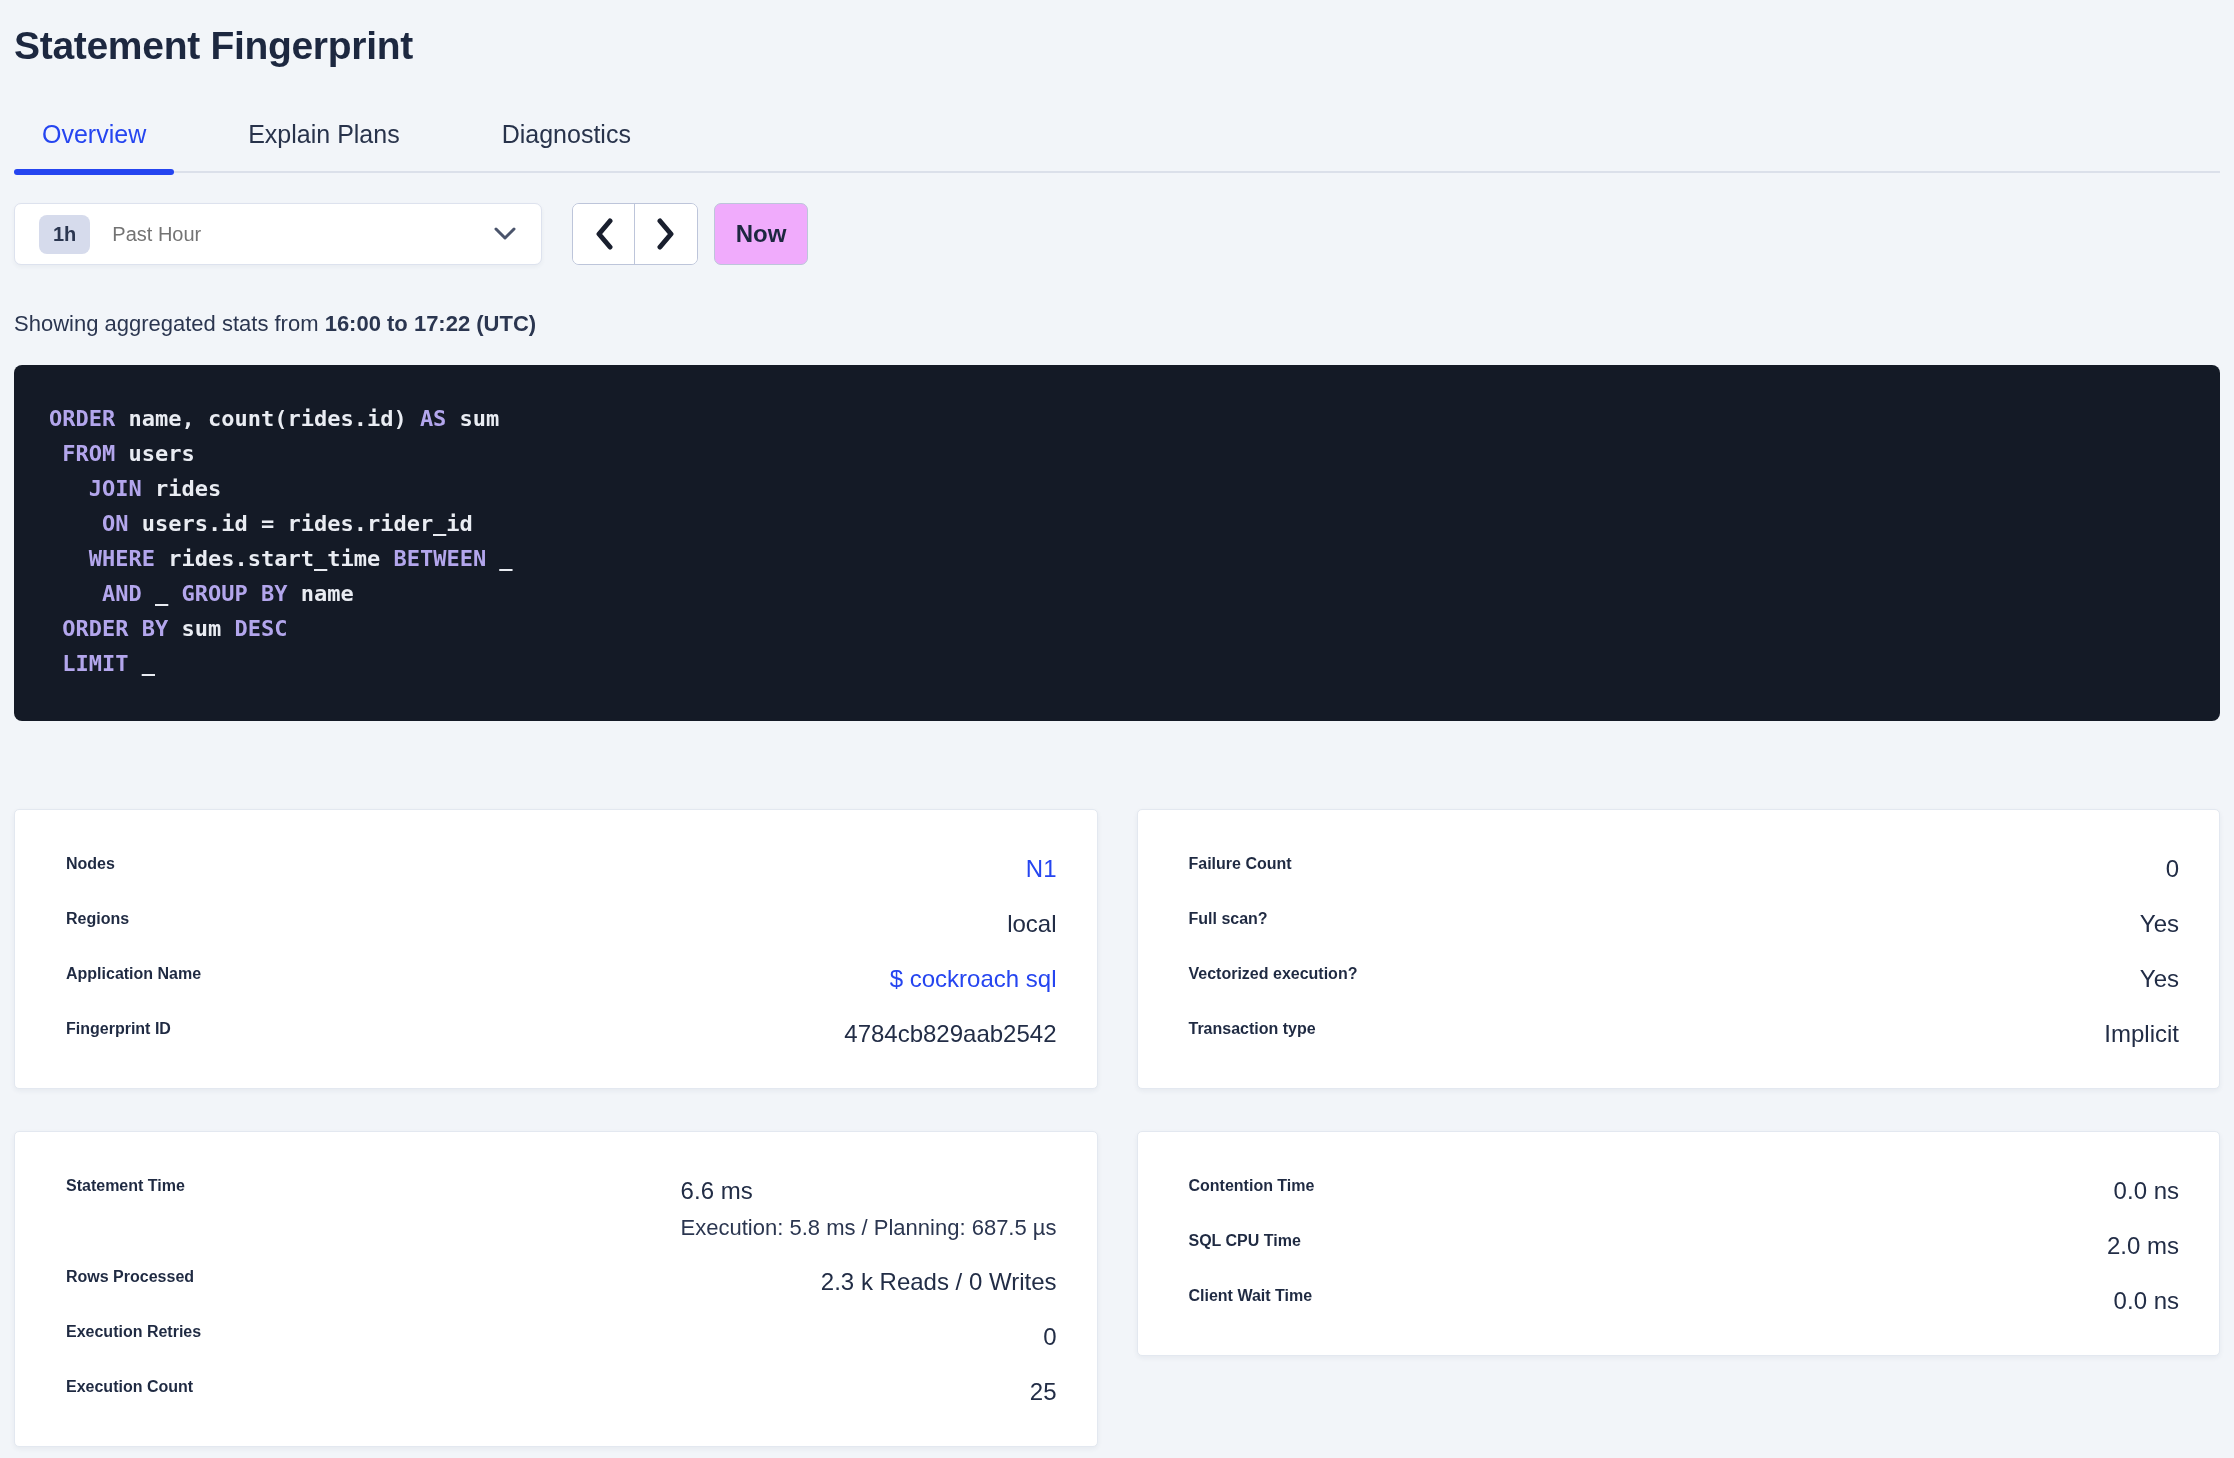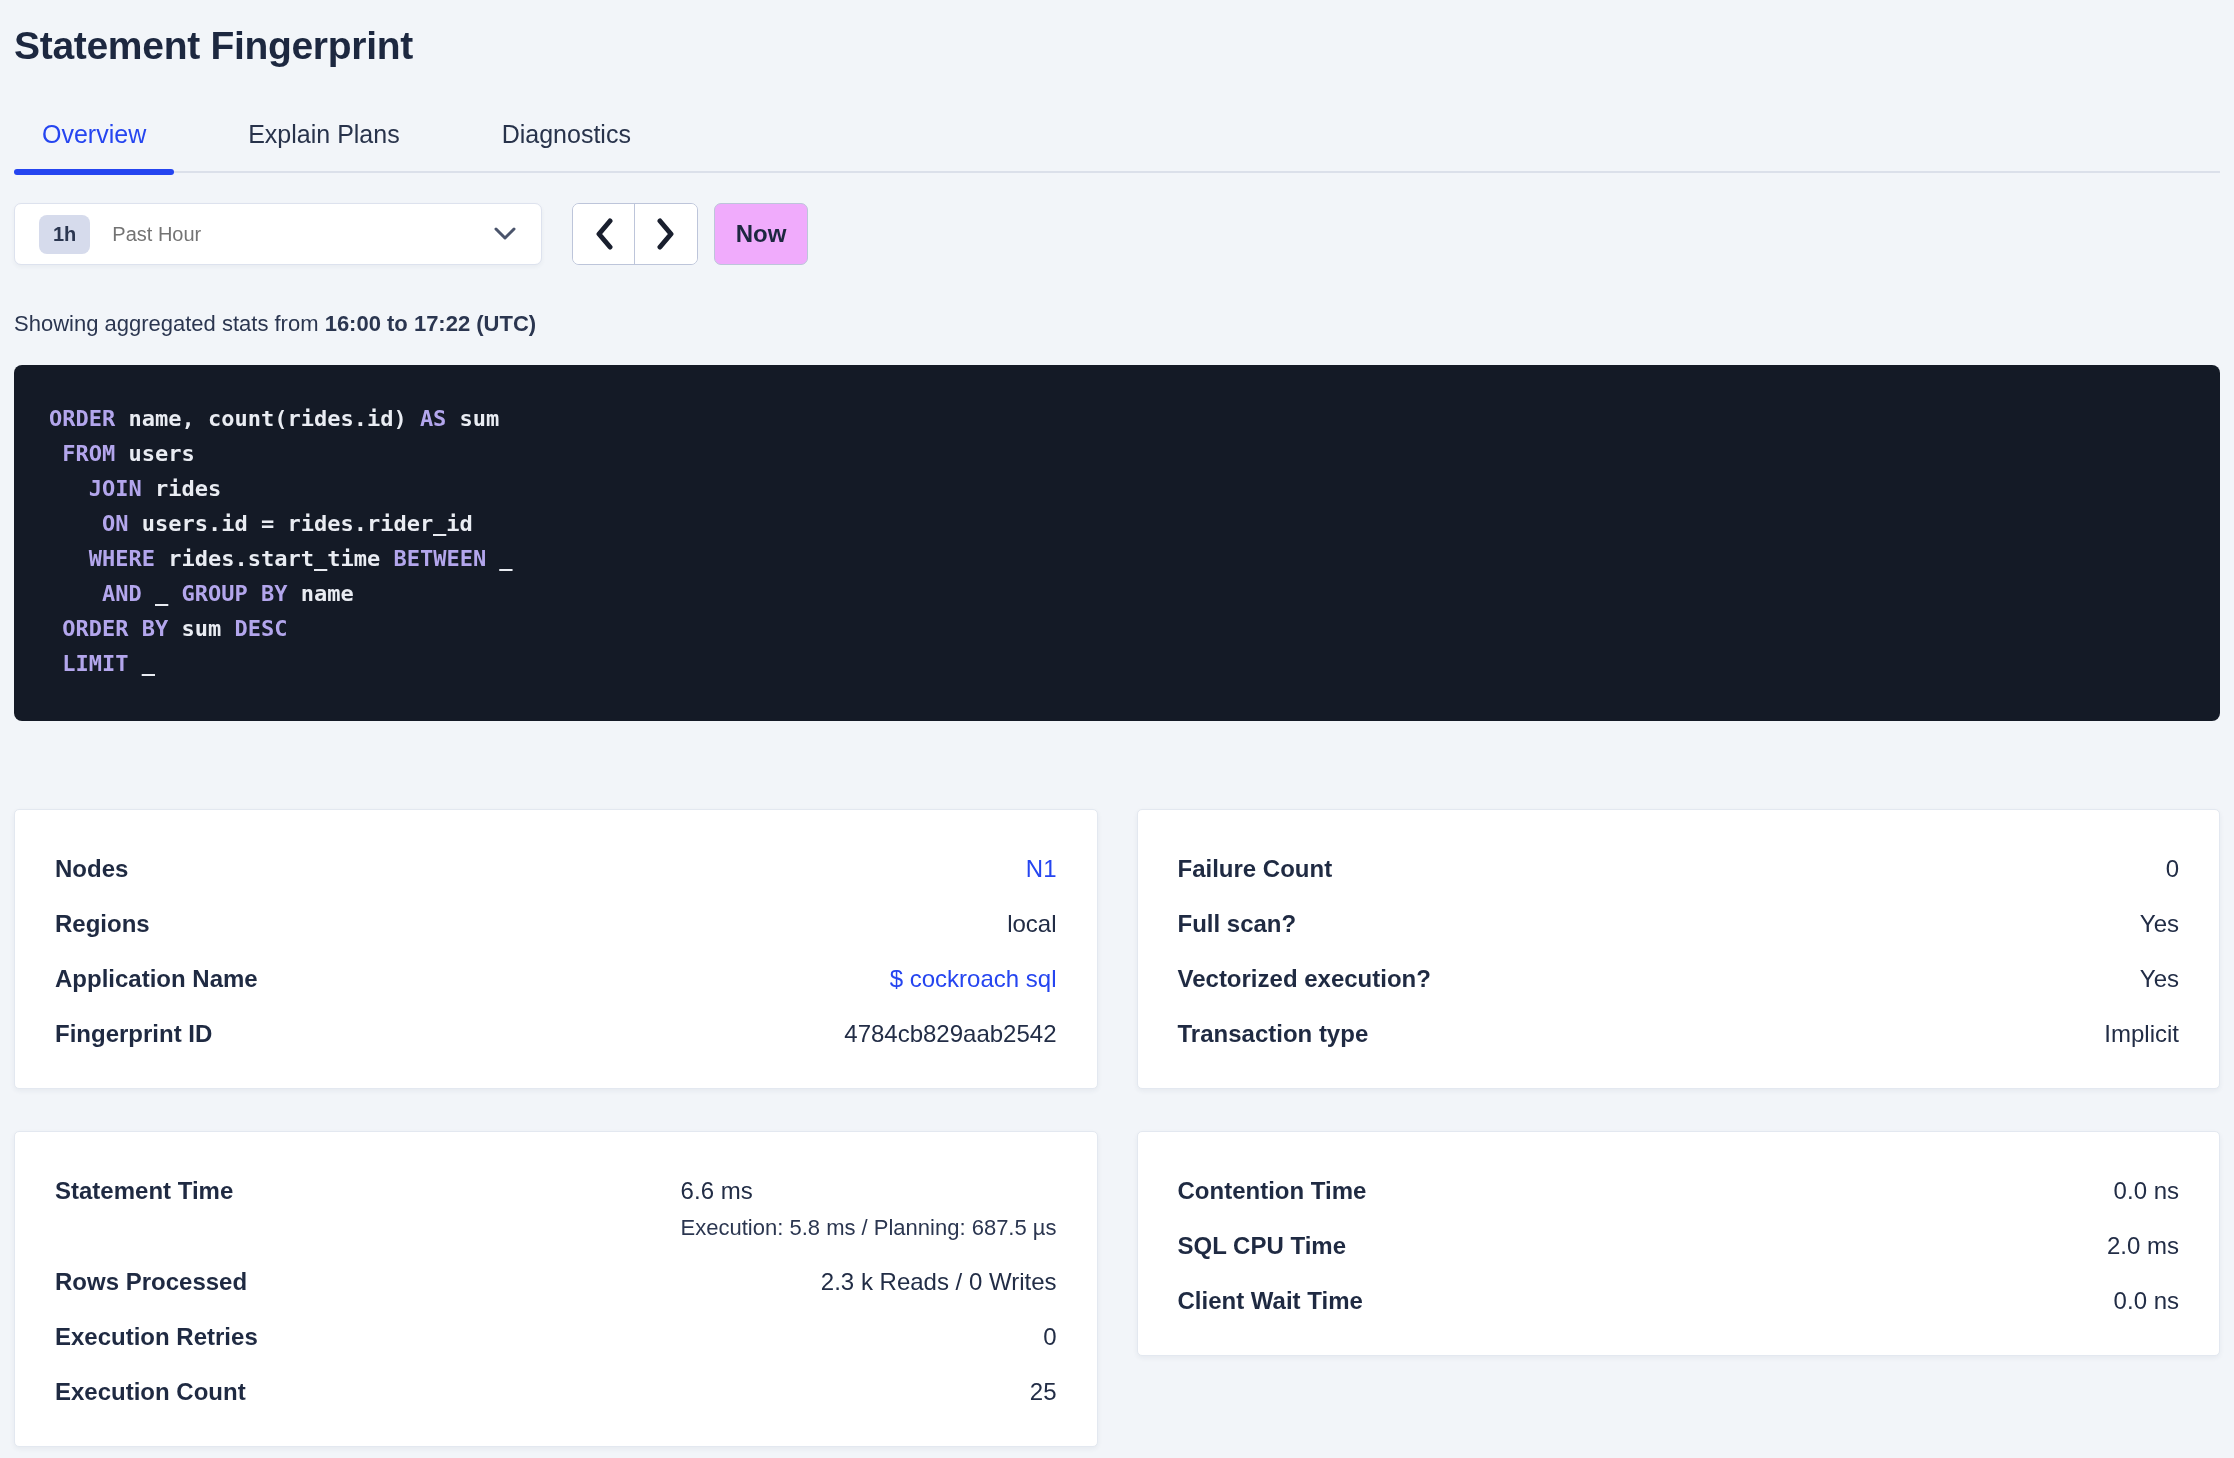--- a/index.html
+++ b/index.html
@@ -88,21 +88,21 @@
   }
   .card {
     background:#fff; border:1px solid #e3e8f0; border-radius:5px;
     box-shadow:0 2px 5px rgba(40,54,80,0.06);
     padding:32px 40px 26px 40px;
   }
   .stat-row {
     display:flex; justify-content:space-between; align-items:flex-start;
     padding:13px 0 14px 0;
   }
-  .stat-label { font-size:24px; font-weight:700; color:#1f2a42; }
+  .stat-label { font-size:16px; font-weight:700; color:#1f2a42;margin-left:11px; }
   .stat-value-wrap { }
   .stat-value { font-size:24px; font-weight:400; color:#222d46; }
   .stat-value.link { color:#2545f0; cursor:pointer; }
   .stat-sub { display:block; margin-top:10px; font-size:22px; color:#2b3650; }
 </style>
 </head>
 <body>
 
 <div class="page">
 

